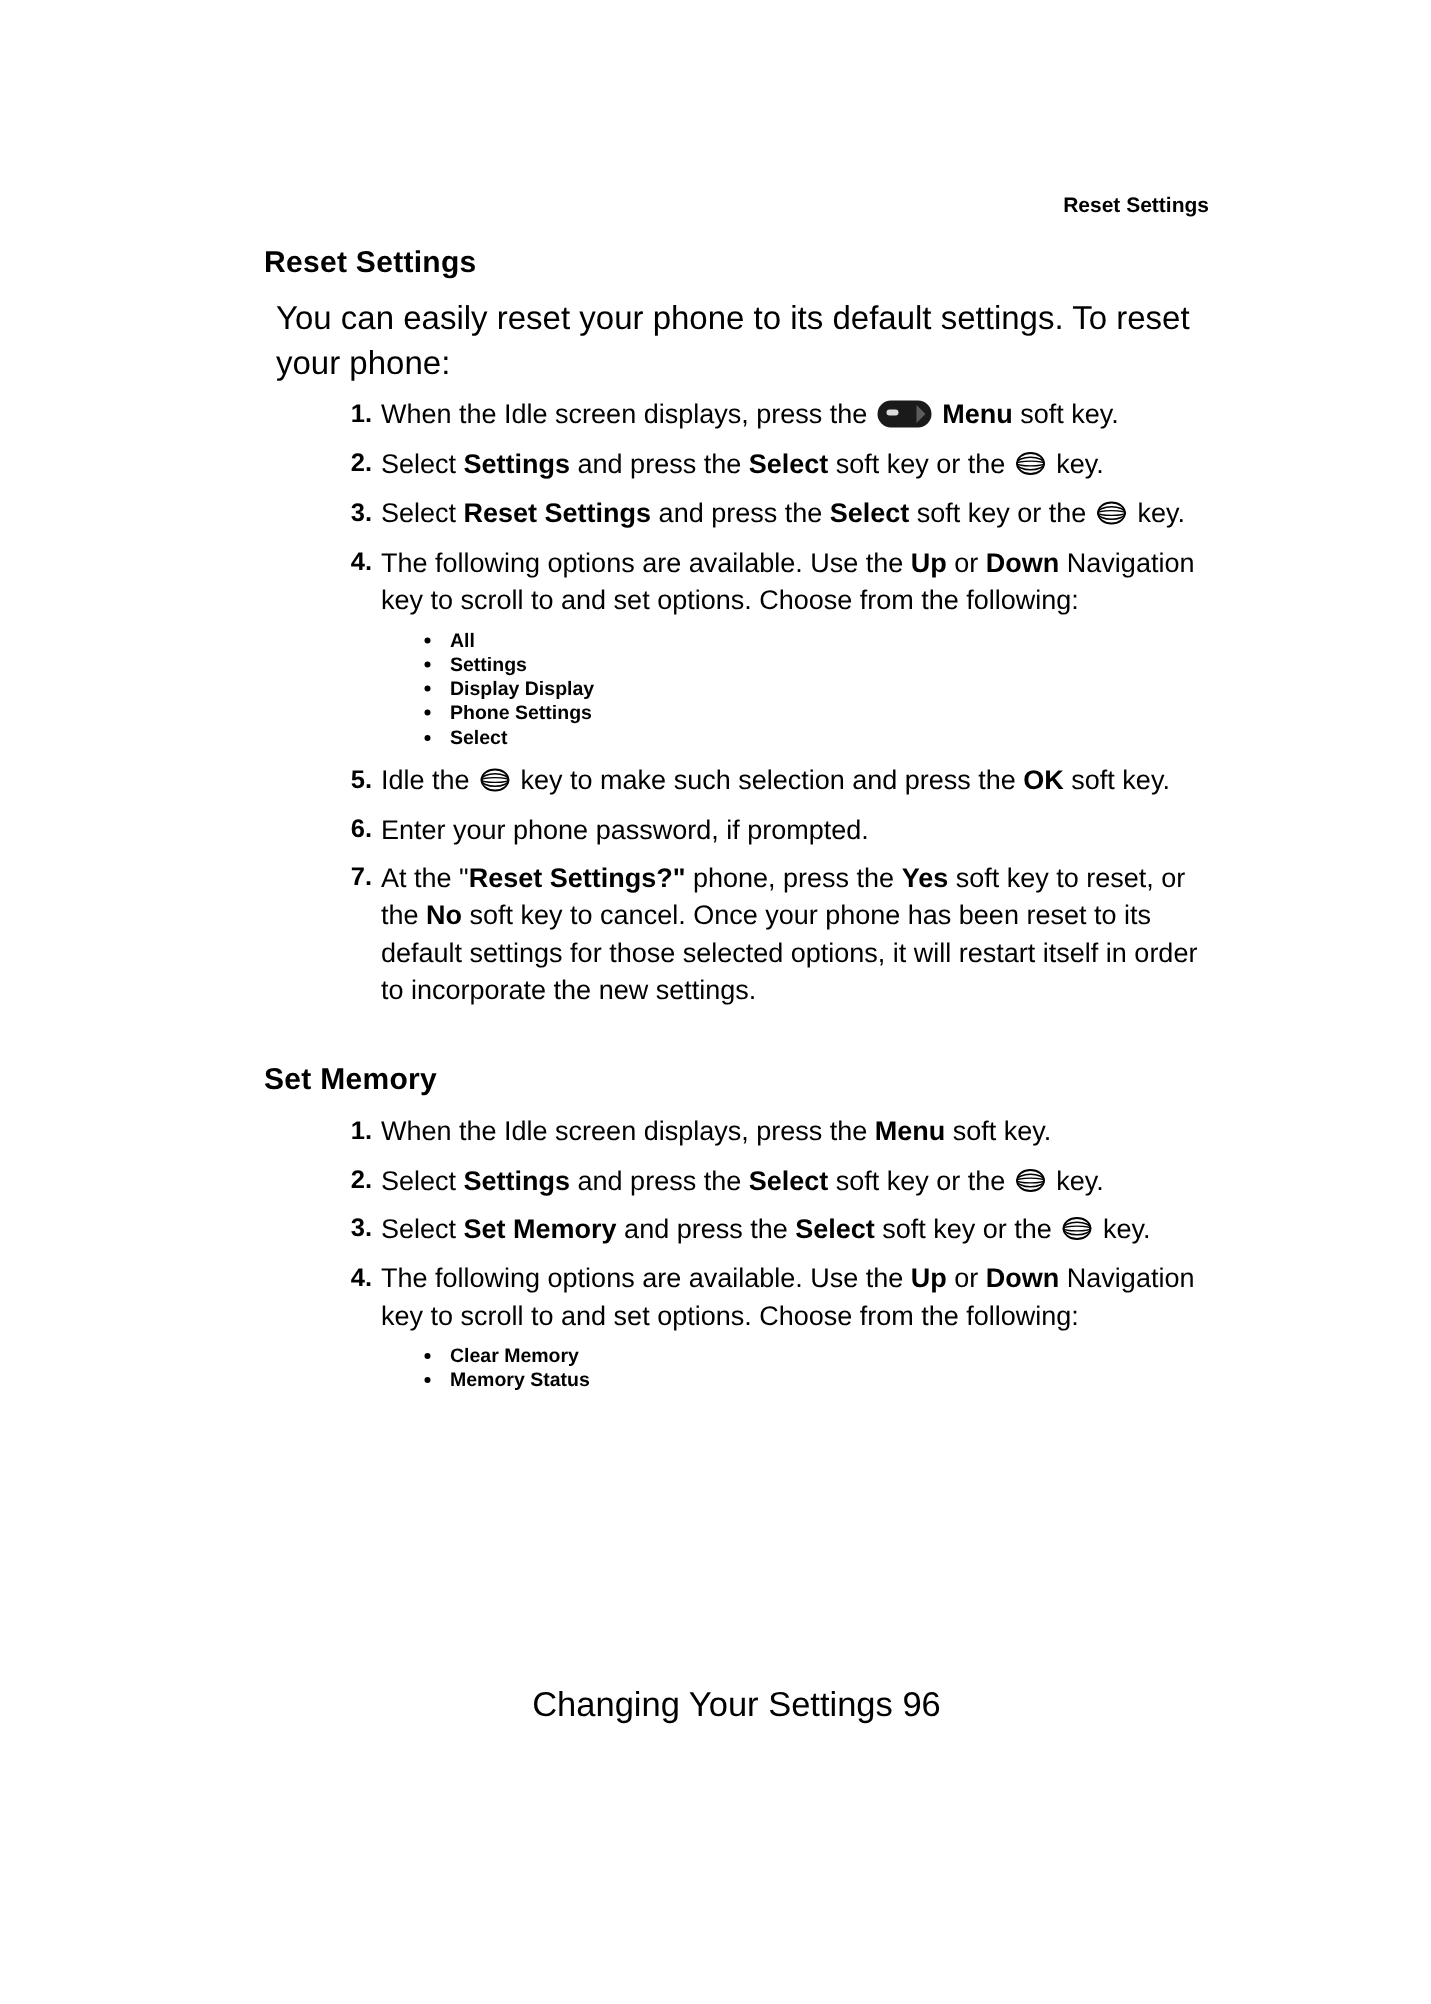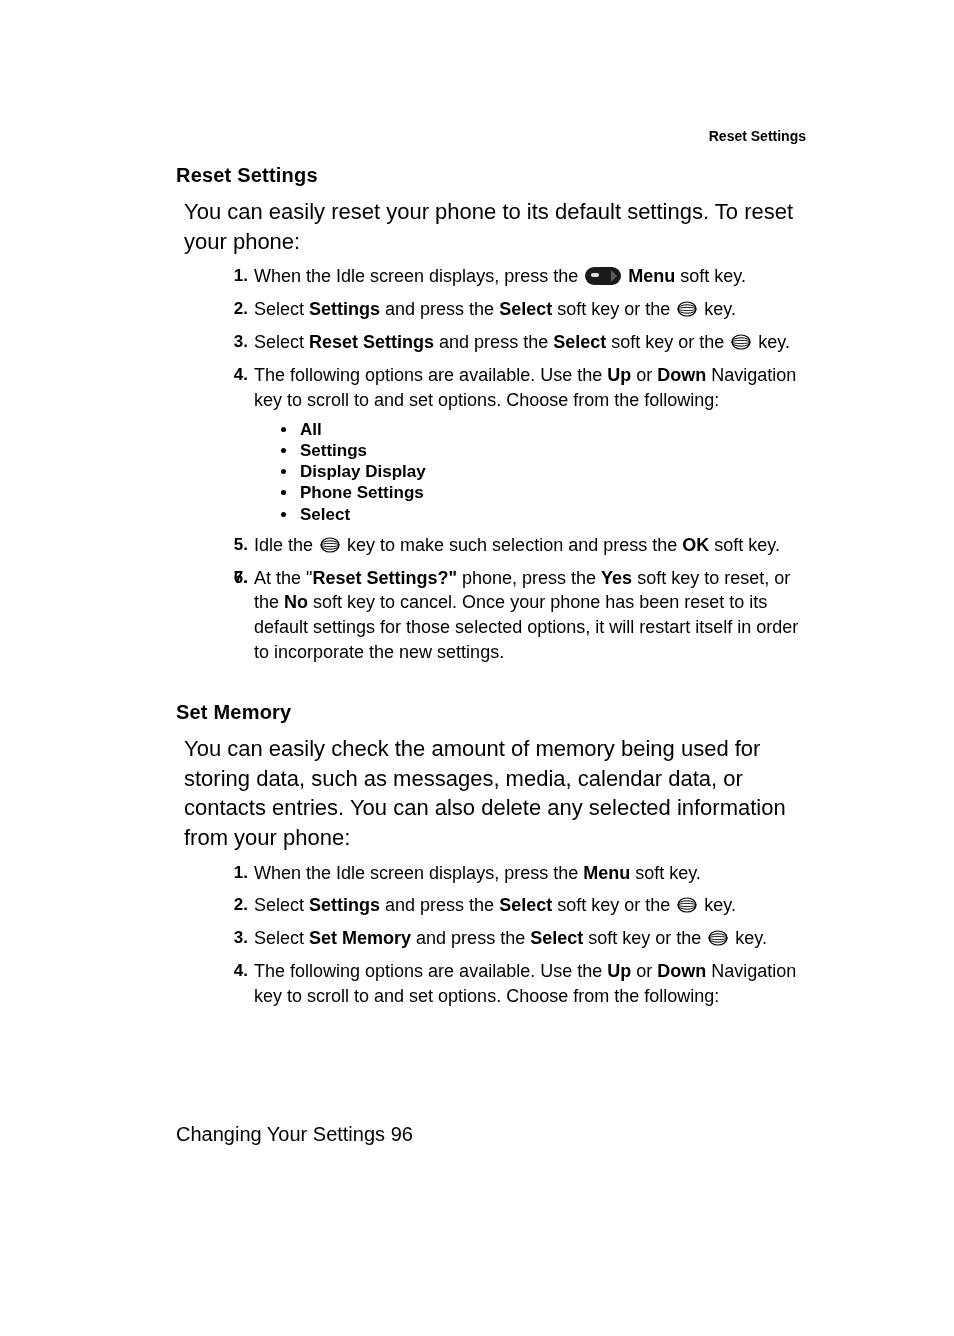--- a/index.html
+++ b/index.html
@@ -61,21 +61,21 @@
     text-align: right;
   }
   .b { font-weight: bold; }
   ul.sub {
     list-style-type: disc;
     margin-left: 44px;
     margin-top: 6px;
     margin-bottom: 2px;
   }
   ul.sub > li {
-    font-size: 17px;
+    font-size: 13px;
     font-weight: bold;
     line-height: 1.25;
     padding-left: 2px;
     margin-bottom: 0px;
   }
   .page-footer-wrap {
     position: absolute;
     left: 176px;
     width: 630px;
     top: 1123px;
@@ -170,31 +170,31 @@
       <span class="num">5.</span>
       <span>Idle the </span><span class="icon-ok"><svg viewBox="0 0 20 16">
             <ellipse cx="10" cy="8" rx="9" ry="7" fill="none" stroke="#000" stroke-width="1.2"></ellipse>
             <ellipse cx="10" cy="8" rx="9" ry="4.2" fill="none" stroke="#000" stroke-width="1"></ellipse>
             <ellipse cx="10" cy="8" rx="9" ry="1.6" fill="none" stroke="#000" stroke-width="0.9"></ellipse>
           </svg></span><span> key to make such selection and press the </span><span class="b">OK</span><span> soft key.</span>
     </li>
 
     <li>
       <span class="num">6.</span>
+      <span>Enter your phone password, if prompted.</span>
     </li>
 
     <li>
       <span class="num">7.</span>
       <span>At the "</span><span class="b">Reset Settings?"</span><span> phone, press the </span><span class="b">Yes</span><span> soft key to reset, or the </span><span class="b">No</span><span> soft key to cancel. Once your phone has been reset to its default settings for those selected options, it will restart itself in order to incorporate the new settings.</span>
     </li>
 
   </ol>
 
   <h2 class="h-section">Set Memory</h2>
-  <p class="intro">You can easily check the amount of memory being used for storing data, such as messages, media, calendar data, or contacts entries. You can also delete any selected information from your phone:</p>
 
   <ol class="steps">
 
     <li>
       <span class="num">1.</span>
       <span>When the Idle screen displays, press the </span><span class="b">Menu</span><span> soft key.</span>
     </li>
 
     <li>
       <span class="num">2.</span>
@@ -210,24 +210,28 @@
       <span>Select </span><span class="b">Set Memory</span><span> and press the </span><span class="b">Select</span><span> soft key or the </span><span class="icon-ok"><svg viewBox="0 0 20 16">
             <ellipse cx="10" cy="8" rx="9" ry="7" fill="none" stroke="#000" stroke-width="1.2"></ellipse>
             <ellipse cx="10" cy="8" rx="9" ry="4.2" fill="none" stroke="#000" stroke-width="1"></ellipse>
             <ellipse cx="10" cy="8" rx="9" ry="1.6" fill="none" stroke="#000" stroke-width="0.9"></ellipse>
           </svg></span><span> key.</span>
     </li>
 
     <li>
       <span class="num">4.</span>
       <span>The following options are available. Use the </span><span class="b">Up</span><span> or </span><span class="b">Down</span><span> Navigation key to scroll to and set options. Choose from the following:</span>
+      <ul class="sub">
+        <li>Clear Memory</li>
+        <li>Memory Status</li>
+      </ul>
     </li>
 
   </ol>
 
 </div>
 
 <div class="page-footer-wrap">
-  <div style="text-align:left; font-size:20px;">
+  <div style="text-align:center; font-size:23px;">
     <span>Changing Your Settings</span>
     <span class="pg">96</span>
   </div>
 </div>
 
 </body></html>

